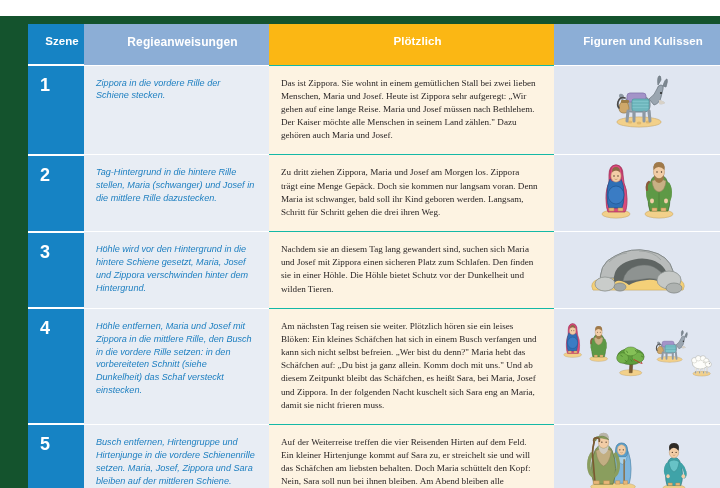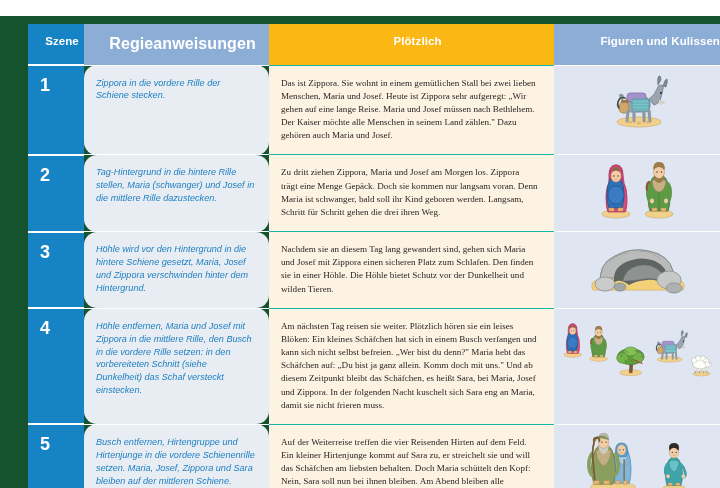--- a/index.html
+++ b/index.html
@@ -51,61 +51,59 @@
     color: #ffffff;
     font-size: 11.5px;
     font-weight: bold;
     padding: 11px 0 11px 12px !important;
     height: 18px;
     letter-spacing: .1px;
   }
   .hdr-dir {
     background: #8caed6;
     color: #ffffff;
-    font-size: 16px;
+    font-size: 12px;
     font-weight: bold;
     padding: 11px 0 11px 12px !important;
     letter-spacing: .1px;
   }
   .hdr-narr {
     background: #fbb714;
     color: #ffffff;
     font-size: 11.5px;
     font-weight: bold;
     padding: 11px 0 11px 12px !important;
     letter-spacing: .1px;
   }
   .hdr-fig {
     background: #8caed6;
     color: #ffffff;
     font-size: 11.5px;
     font-weight: bold;
     padding: 11px 0 11px 12px !important;
     letter-spacing: .1px;
-    text-align: right;
   }
 
   
   .cell-scene {
     background: #1683c4;
     color: #ffffff;
     font-size: 18px;
     font-weight: bold;
     padding: 9px 0 0 12px !important;
     border-top: 2px solid #ffffff;
   }
   .cell-dir {
     background: #e8edf4;
     color: #1d7fc0;
     font-size: 9.1px;
     font-style: italic;
     line-height: 1.42;
     padding: 11px 14px 12px 12px !important;
     border-top: 1px solid #ffffff;
-    border-radius: 13px;
   }
   .cell-narr {
     background: #fdf3e2;
     color: #231f20;
     font-size: 9.1px;
     line-height: 1.45;
     padding: 11px 16px 12px 12px !important;
     border-top: 1px solid #14b8a6;
     font-family: Liberation Serif, serif;
   }
@@ -236,21 +234,21 @@
               <path d="M10 23 q-3 2 -2 8" stroke="#8a5a3a" stroke-width="2.2" fill="none" stroke-linecap="round"></path>
               <path d="M13 49 l5 0 l0 3 l-5 0 z M22 49 l5 0 l0 3 l-5 0 z" fill="#e7b77a" stroke="#b98c4e" stroke-width="0.5"></path>
             </svg>
           </div>
         </td>
       </tr>
 
       <tr>
         <td class="cell-scene">3</td>
         <td class="cell-dir">Höhle wird vor den Hintergrund in die hintere Schiene gesetzt, Maria, Josef und Zippora verschwinden hinter dem Hintergrund.</td>
-        <td class="cell-narr">Nachdem sie an diesem Tag lang gewandert sind, gehen sich Maria und Josef mit Zippora einen sicheren Platz zum Schlafen. Den finden sie in einer Höhle. Die Höhle bietet Schutz vor der Dunkelheit und wilden Tieren.</td>
+        <td class="cell-narr">Nachdem sie an diesem Tag lang gewandert sind, suchen sich Maria und Josef mit Zippora einen sicheren Platz zum Schlafen. Den finden sie in einer Höhle. Die Höhle bietet Schutz vor der Dunkelheit und wilden Tieren.</td>
         <td class="cell-fig">
           <div class="fig-wrap">
 
             <svg class="fig fig-sh" width="116" height="58" viewBox="0 0 116 58">
               <path d="M14 54 q-4 -8 6 -11 q40 -8 78 0 q10 3 6 11 z" fill="#f4d078" stroke="#d9b15a" stroke-width="0.6"></path>
               <path d="M22 50 q-4 -22 14 -30 q16 -9 34 -5 q20 4 24 20 q3 11 -2 16 q-8 -9 -20 -9 q-14 0 -22 6 q-10 -7 -18 -6 q-7 1 -10 8 z" fill="#b9bcbb" stroke="#7d8382" stroke-width="0.9"></path>
               <path d="M35 48 q-2 -16 12 -22 q14 -6 26 -2 q14 5 15 16 q1 6 -2 9 q-8 -6 -18 -5 q-12 1 -18 5 q-7 -5 -12 -4 q-3 1 -3 3 z" fill="#5f6563"></path>
               <path d="M44 45 q2 -12 14 -15 q12 -3 20 3 q8 5 7 13 q-10 -5 -20 -3 q-12 2 -21 2 z" fill="#8e9391" stroke="#6d7270" stroke-width="0.5"></path>
               <ellipse cx="26" cy="48" rx="10" ry="7" fill="#c9ccca" stroke="#8d9391" stroke-width="0.8"></ellipse>
               <ellipse cx="41" cy="51" rx="6" ry="4" fill="#a2a7a5" stroke="#808583" stroke-width="0.7"></ellipse>

